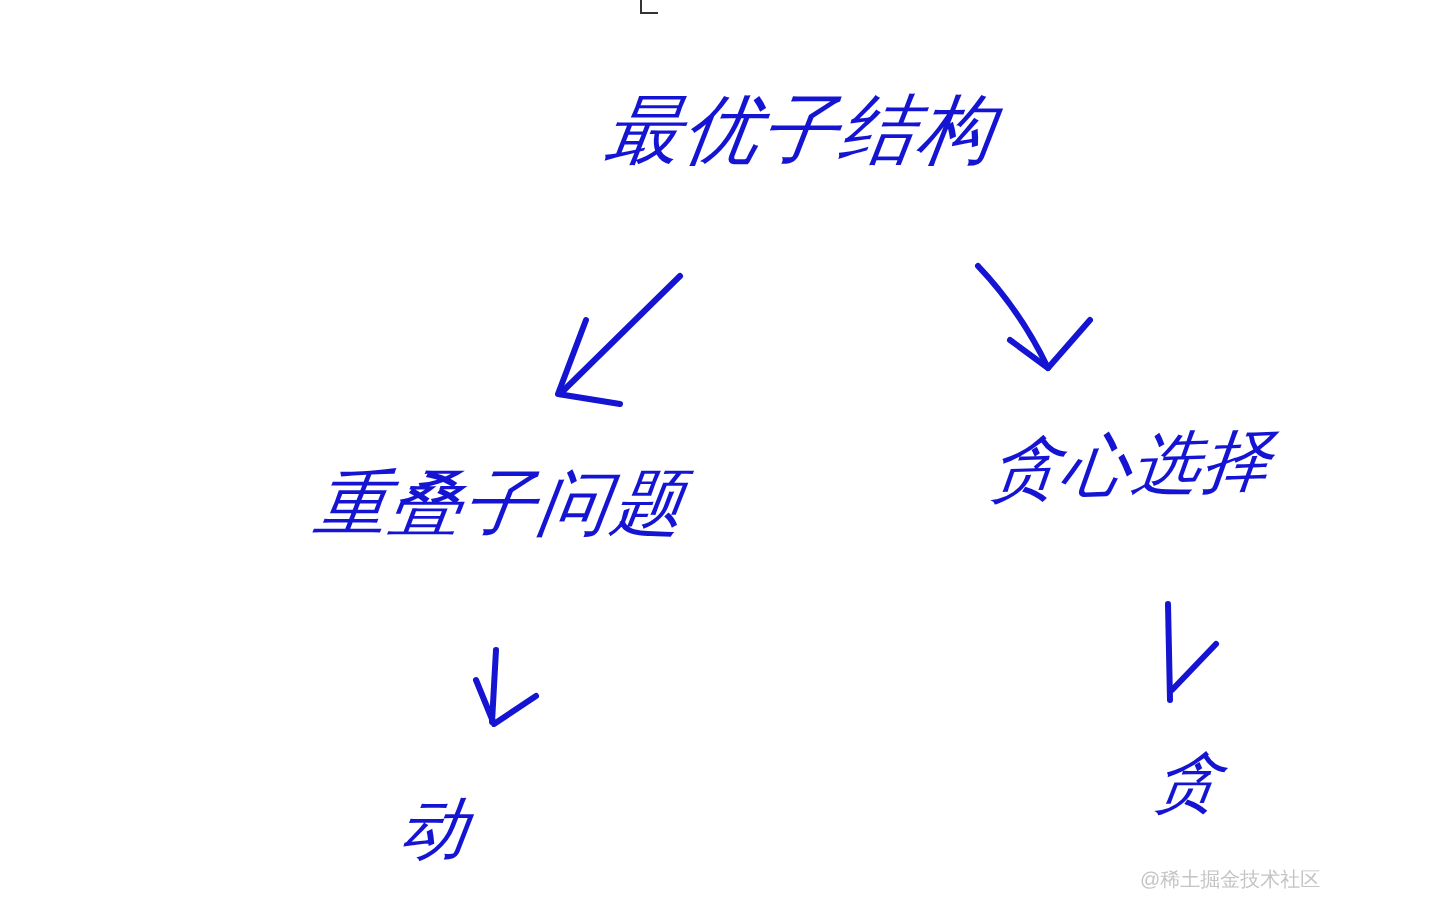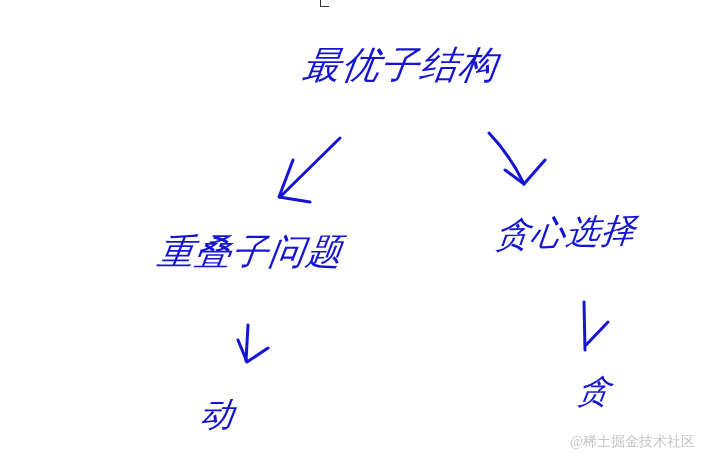--- a/index.html
+++ b/index.html
@@ -6,22 +6,22 @@
   body { width:718px; height:459px; background:#ffffff; position:relative; overflow:hidden;
          font-family:"DejaVu Sans", sans-serif; }
   .canvas { position:absolute; left:0; top:0; width:718px; height:459px; }
   .hw { position:absolute; color:#1414d2; font-family:"DejaVu Sans", sans-serif;
         font-style:italic; white-space:nowrap; letter-spacing:1px; }
   .root { left:303px; top:40px; font-size:38px; transform:skewX(-8deg); }
   .left { left:158px; top:228px; font-size:36px; transform:skewX(-8deg); }
   .right { left:496px; top:210px; font-size:34px; transform:skewX(-8deg) rotate(-2deg); }
   .dp { left:200px; top:392px; font-size:34px; transform:skewX(-8deg); }
   .greedy { left:578px; top:370px; font-size:32px; transform:skewX(-8deg); }
-  .watermark { position:absolute; left:570px; top:433px; font-size:14px; color:#c4c4c4;
-               font-family:Liberation Serif, serif; white-space:nowrap; }
+  .watermark { position:absolute; left:570px; top:433px; font-size:10px; color:#c4c4c4;
+               font-family:Liberation Sans, sans-serif; white-space:nowrap; }
   .cursor { position:absolute; left:320px; top:0px; width:8px; height:6px;
             border-left:1.5px solid #333; border-bottom:1.5px solid #333; }
   svg.arrows { position:absolute; left:0; top:0; }
 </style>
 </head>
 <body>
 
 <div class="canvas">
 
   <div class="cursor"></div>

